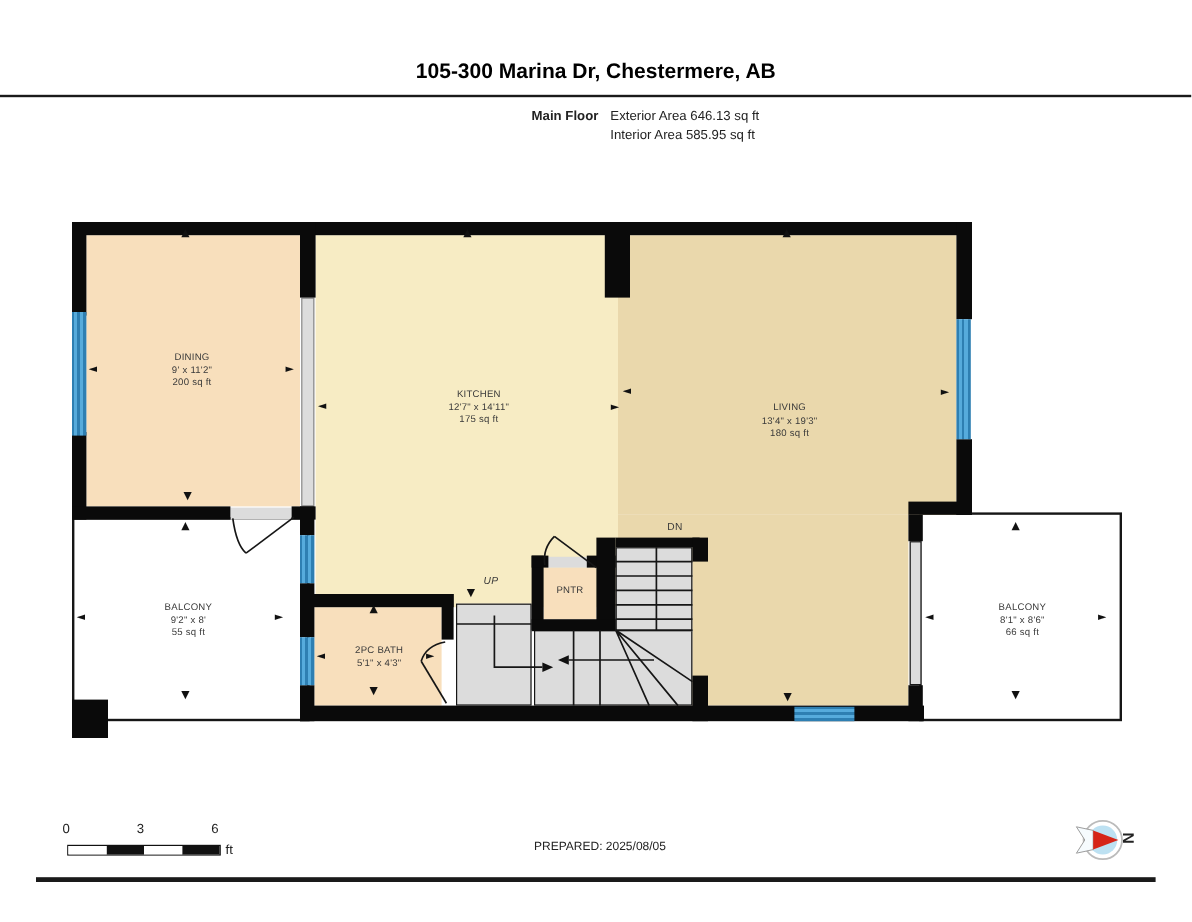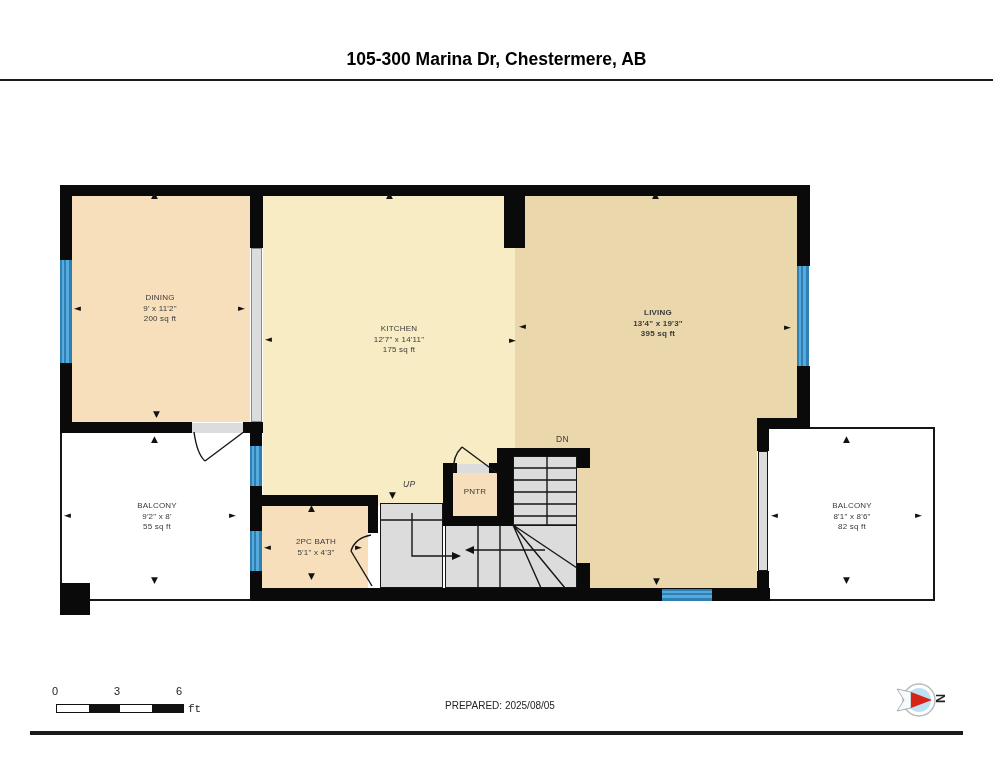--- a/index.html
+++ b/index.html
@@ -48,20 +48,27 @@
   .north{position:absolute;left:936px;top:668px;z-index:7;font-size:13px;font-weight:bold;
          color:#222;transform:rotate(90deg);}
 </style>
 </head>
 <body>
 
 <div class="page">
 
   <div class="title">105-300 Marina Dr, Chestermere, AB</div>
   <div class="title-rule"></div>
+  <div class="subhdr">
+    <div class="fl">Main Floor</div>
+    <div class="areas">
+      <div>Exterior Area 646.13 sq ft</div>
+      <div>Interior Area 585.95 sq ft</div>
+    </div>
+  </div>
 
   <div class="thin" style="left:60px;top:408px;width:198px;height:170px;"></div>
   <div class="thin" style="left:766px;top:404px;width:169px;height:174px;"></div>
 
   <div class="fill warm" style="left:72px;top:173px;width:178px;height:226px;"></div>
   <div class="fill pale" style="left:263px;top:173px;width:252px;height:310px;"></div>
   <div class="fill tan" style="left:515px;top:173px;width:282px;height:233px;"></div>
   <div class="fill tan" style="left:515px;top:406px;width:242px;height:159px;"></div>
   <div class="fill warm" style="left:262px;top:483px;width:106px;height:82px;"></div>
   <div class="fill warm" style="left:453px;top:450px;width:44px;height:43px;"></div>
@@ -143,41 +150,41 @@
   <div class="rlabel" style="left:160px;top:270px;">
     <span>DINING</span>
       <span>9' x 11'2"</span>
       <span>200 sq ft</span>
   </div>
   <div class="rlabel" style="left:399px;top:301px;">
     <span>KITCHEN</span>
       <span>12'7" x 14'11"</span>
       <span>175 sq ft</span>
   </div>
-  <div class="rlabel" style="left:658px;top:285px;font-weight:bold;">
+  <div class="rlabel" style="left:658px;top:312px;">
     <span>LIVING</span>
       <span>13'4" x 19'3"</span>
-      <span>395 sq ft</span>
+      <span>180 sq ft</span>
   </div>
   <div class="rlabel" style="left:157px;top:478px;">
     <span>BALCONY</span>
       <span>9'2" x 8'</span>
       <span>55 sq ft</span>
   </div>
   <div class="rlabel" style="left:316px;top:514px;">
     <span>2PC BATH</span>
       <span>5'1" x 4'3"</span>
   </div>
   <div class="rlabel" style="left:475px;top:464px;">
     <span>PNTR</span>
   </div>
   <div class="rlabel" style="left:852px;top:478px;">
     <span>BALCONY</span>
       <span>8'1" x 8'6"</span>
-      <span>82 sq ft</span>
+      <span>66 sq ft</span>
   </div>
   <div class="slabel" style="left:403px;top:456px;font-style:italic;">UP</div>
   <div class="slabel" style="left:556px;top:411px;">DN</div>
 
   <span class="ar" style="left:151px;top:168px;">▲</span>
   <span class="ar" style="left:74px;top:281px;">◄</span>
   <span class="ar" style="left:238px;top:281px;">►</span>
   <span class="ar" style="left:153px;top:387px;">▼</span>
   <span class="ar" style="left:386px;top:168px;">▲</span>
   <span class="ar" style="left:265px;top:312px;">◄</span>
@@ -202,19 +209,19 @@
 
   <span class="tick" style="left:52px;top:662px;">0</span>
   <span class="tick" style="left:114px;top:662px;">3</span>
   <span class="tick" style="left:176px;top:662px;">6</span>
   <div class="bar">
     <div style="width:31.5px;background:#fff;"></div>
     <div style="width:31.5px;background:#111;"></div>
     <div style="width:31.5px;background:#fff;"></div>
     <div style="width:31.5px;background:#111;"></div>
   </div>
-  <span class="tick" style="left:188px;top:680px;font-family:Liberation Mono, monospace;">ft</span>
+  <span class="tick" style="left:188px;top:680px;">ft</span>
 
   <div class="prepared">PREPARED: 2025/08/05</div>
   <div class="north">N</div>
   <div class="foot-rule"></div>
 
 </div>
 
 </body></html>

